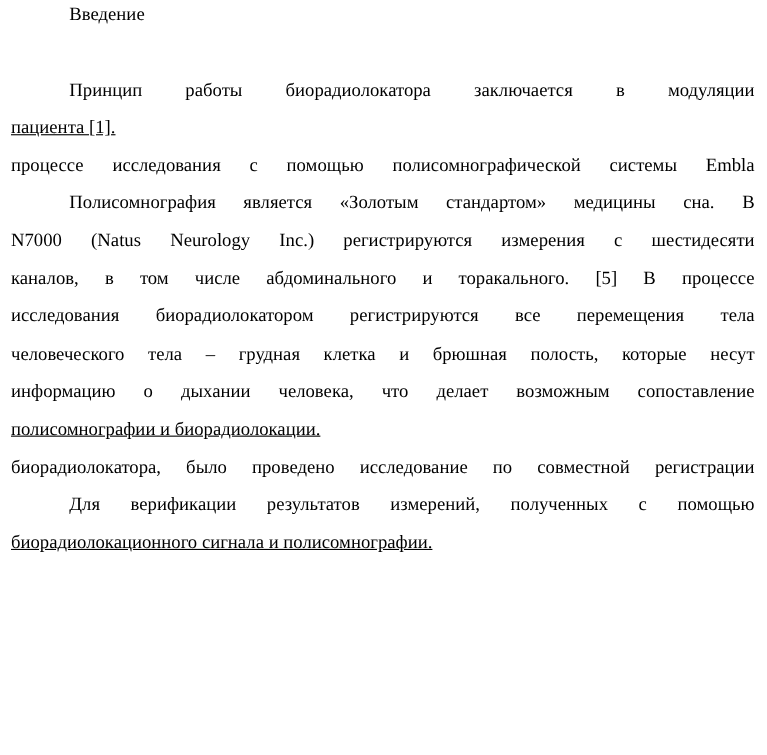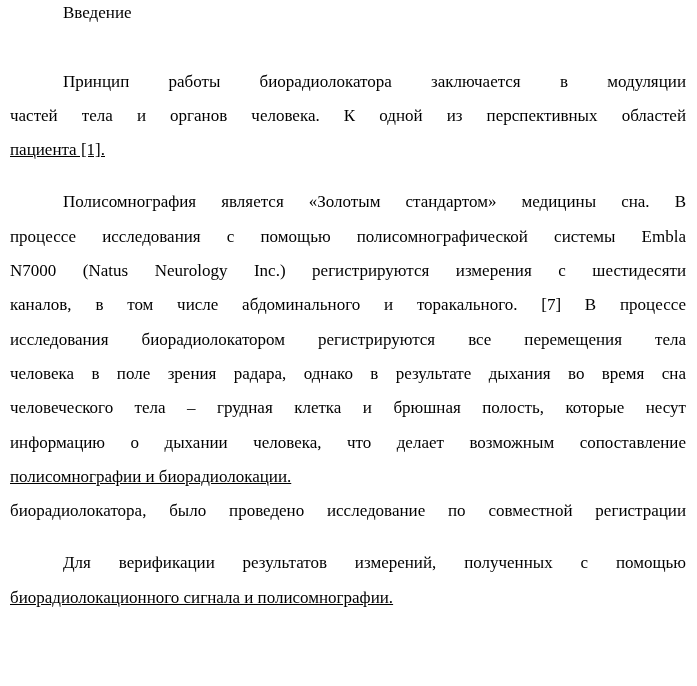--- a/index.html
+++ b/index.html
@@ -35,47 +35,44 @@
     padding: 0;
   }
   .line {
     display: block;
     text-align: justify;
     text-align-last: justify;
     text-justify: inter-word;
   }
   .line.first {
     text-indent: 53px;
-    margin-top: 18px;
   }
   .line.last {
     text-align-last: left;
     text-decoration: underline;
   }
 </style>
 </head>
 <body>
 
 <div class="page">
 
   <h1 class="heading">Введение</h1>
 
   <p class="para">
     <span class="line first">Принцип работы биорадиолокатора заключается в модуляции</span>
-    <span class="line">частей тела и органов человека. К одной из перспективных областей</span>
     <span class="line last">пациента [1].</span>
   </p>
 
   <p class="para">
+    <span class="line">процессе исследования с помощью полисомнографической системы Embla</span>
     <span class="line first">Полисомнография является «Золотым стандартом» медицины сна. В</span>
-    <span class="line">процессе исследования с помощью полисомнографической системы Embla</span>
     <span class="line">N7000 (Natus Neurology Inc.) регистрируются измерения с шестидесяти</span>
-    <span class="line">каналов, в том числе абдоминального и торакального. [7] В процессе</span>
+    <span class="line">каналов, в том числе абдоминального и торакального. [5] В процессе</span>
     <span class="line">исследования биорадиолокатором регистрируются все перемещения тела</span>
-    <span class="line">человека в поле зрения радара, однако в результате дыхания во время сна</span>
     <span class="line">человеческого тела – грудная клетка и брюшная полость, которые несут</span>
     <span class="line">информацию о дыхании человека, что делает возможным сопоставление</span>
     <span class="line last">полисомнографии и биорадиолокации.</span>
   </p>
 
   <p class="para">
     <span class="line">биорадиолокатора, было проведено исследование по совместной регистрации</span>
     <span class="line first">Для верификации результатов измерений, полученных с помощью</span>
     <span class="line last">биорадиолокационного сигнала и полисомнографии.</span>
   </p>

